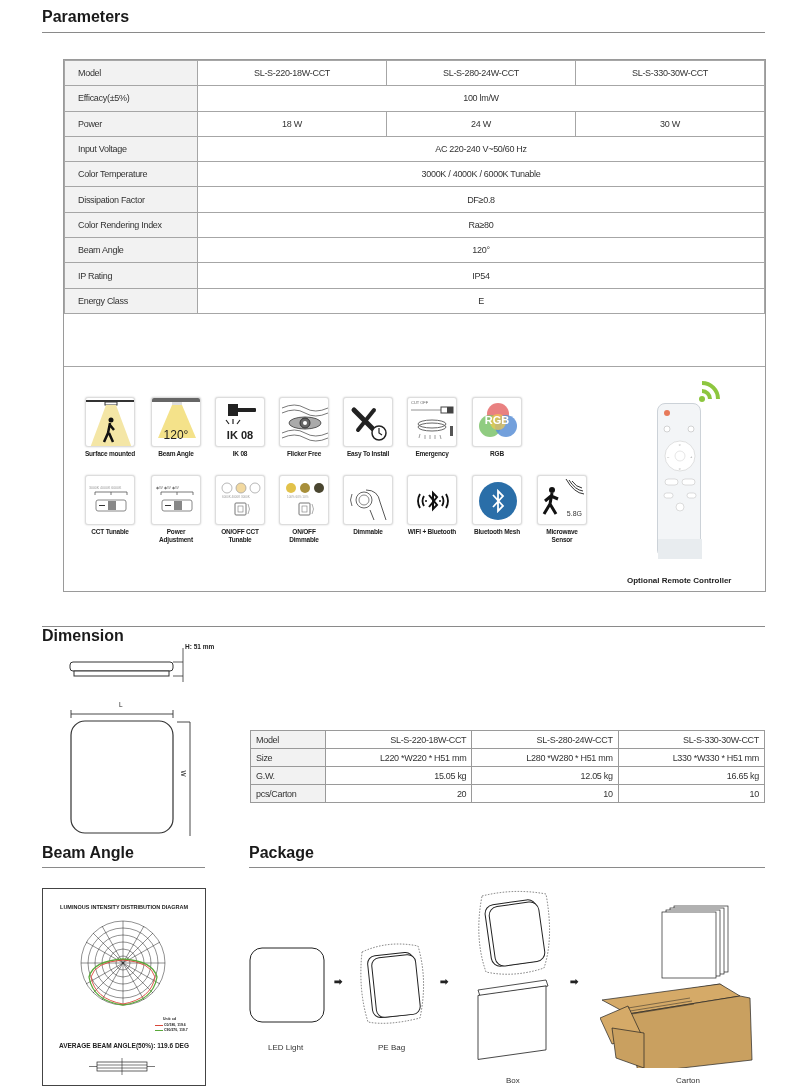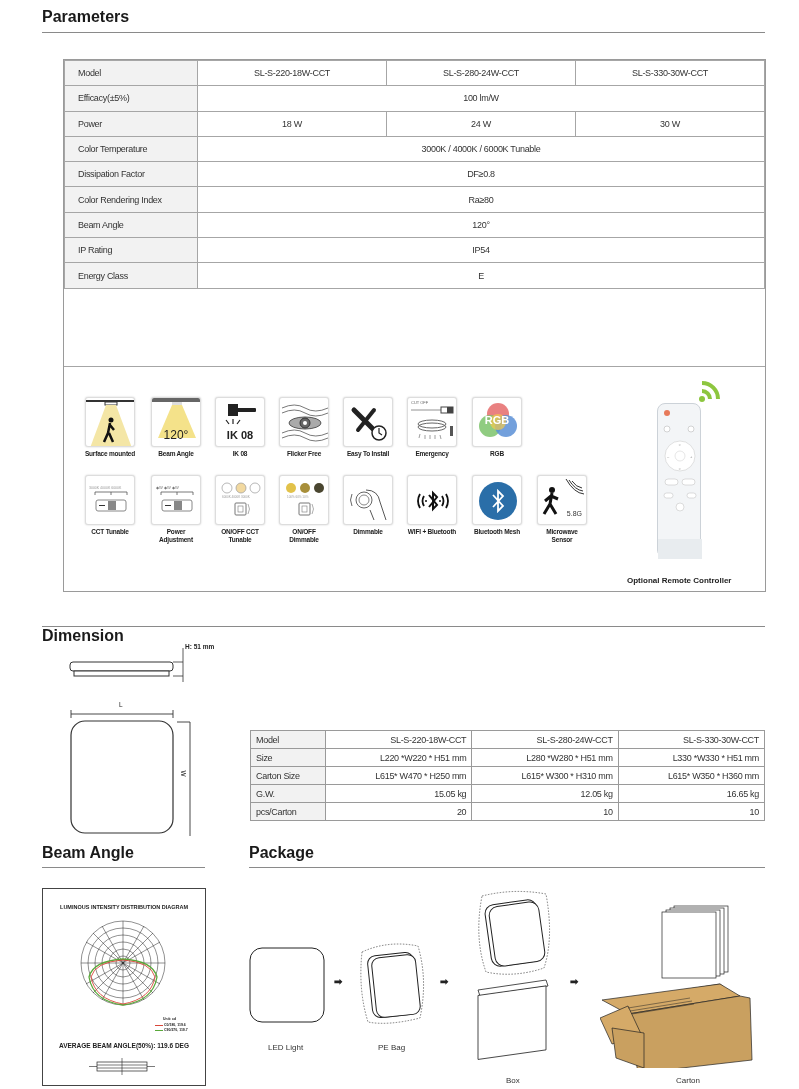--- a/index.html
+++ b/index.html
@@ -41,20 +41,24 @@
           <td class="lbl">Efficacy(±5%)</td>
           <td colspan="3">100 lm/W</td>
         </tr>
         <tr>
           <td class="lbl">Power</td>
           <td>18 W</td>
           <td>24 W</td>
           <td>30 W</td>
         </tr>
         <tr>
+          <td class="lbl">Input Voltage</td>
+          <td colspan="3">AC 220-240 V~50/60 Hz</td>
+        </tr>
+        <tr>
           <td class="lbl">Color Temperature</td>
           <td colspan="3">3000K / 4000K / 6000K Tunable</td>
         </tr>
         <tr>
           <td class="lbl">Dissipation Factor</td>
           <td colspan="3">DF≥0.8</td>
         </tr>
         <tr>
           <td class="lbl">Color Rendering Index</td>
           <td colspan="3">Ra≥80</td>
@@ -319,26 +323,20 @@
         <td class="lbl">Model</td>
         <td>SL-S-220-18W-CCT</td>
         <td>SL-S-280-24W-CCT</td>
         <td>SL-S-330-30W-CCT</td>
       </tr>
       <tr>
         <td class="lbl">Size</td>
         <td>L220 *W220 * H51 mm</td>
         <td>L280 *W280 * H51 mm</td>
         <td>L330 *W330 * H51 mm</td>
-      </tr>
-      <tr>
-        <td class="lbl">Carton Size</td>
-        <td>L615* W470 * H250 mm</td>
-        <td>L615* W300 * H310 mm</td>
-        <td>L615* W350 * H360 mm</td>
       </tr>
       <tr>
         <td class="lbl">G.W.</td>
         <td>15.05 kg</td>
         <td>12.05 kg</td>
         <td>16.65 kg</td>
       </tr>
       <tr>
         <td class="lbl">pcs/Carton</td>
         <td>20</td>

